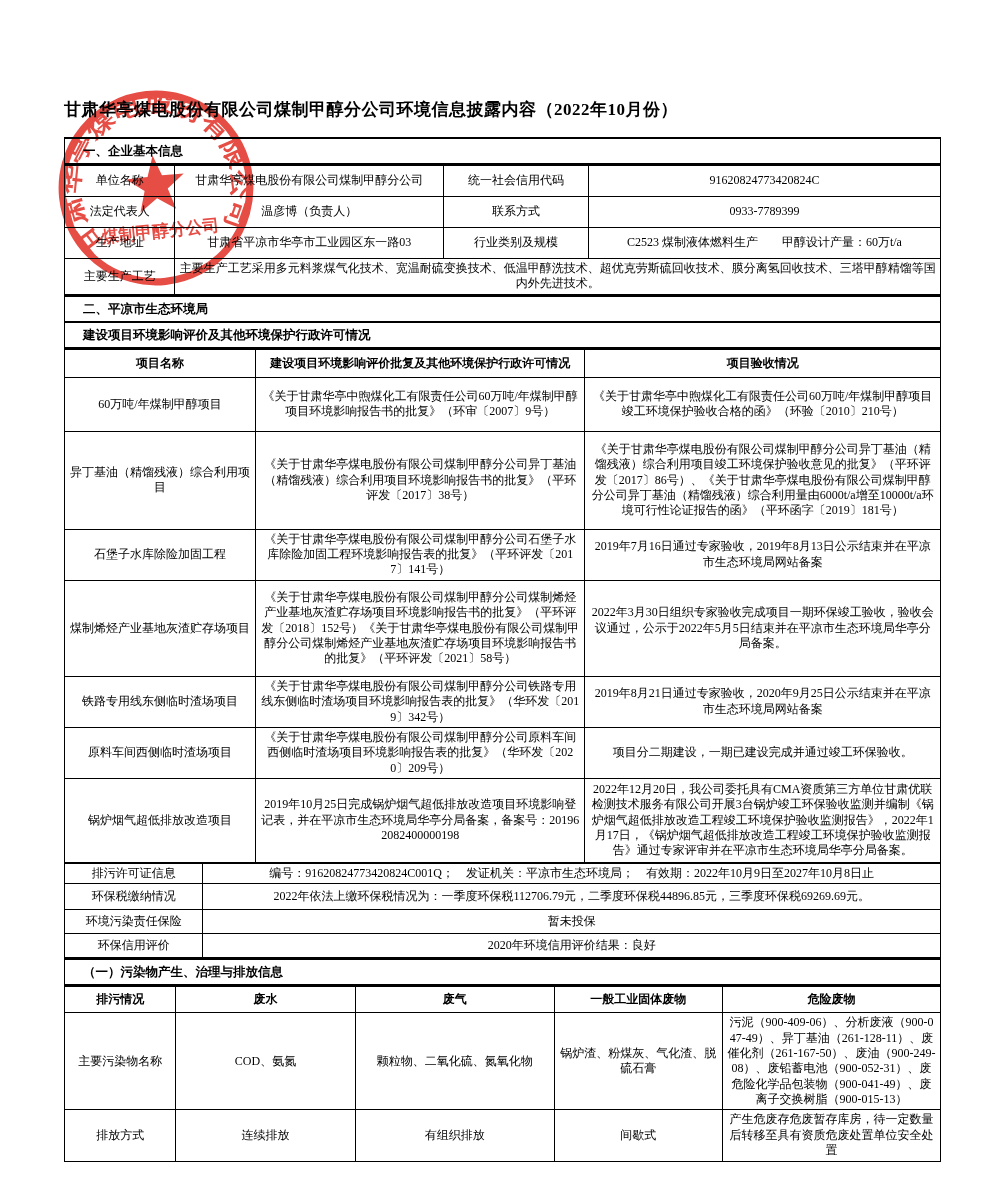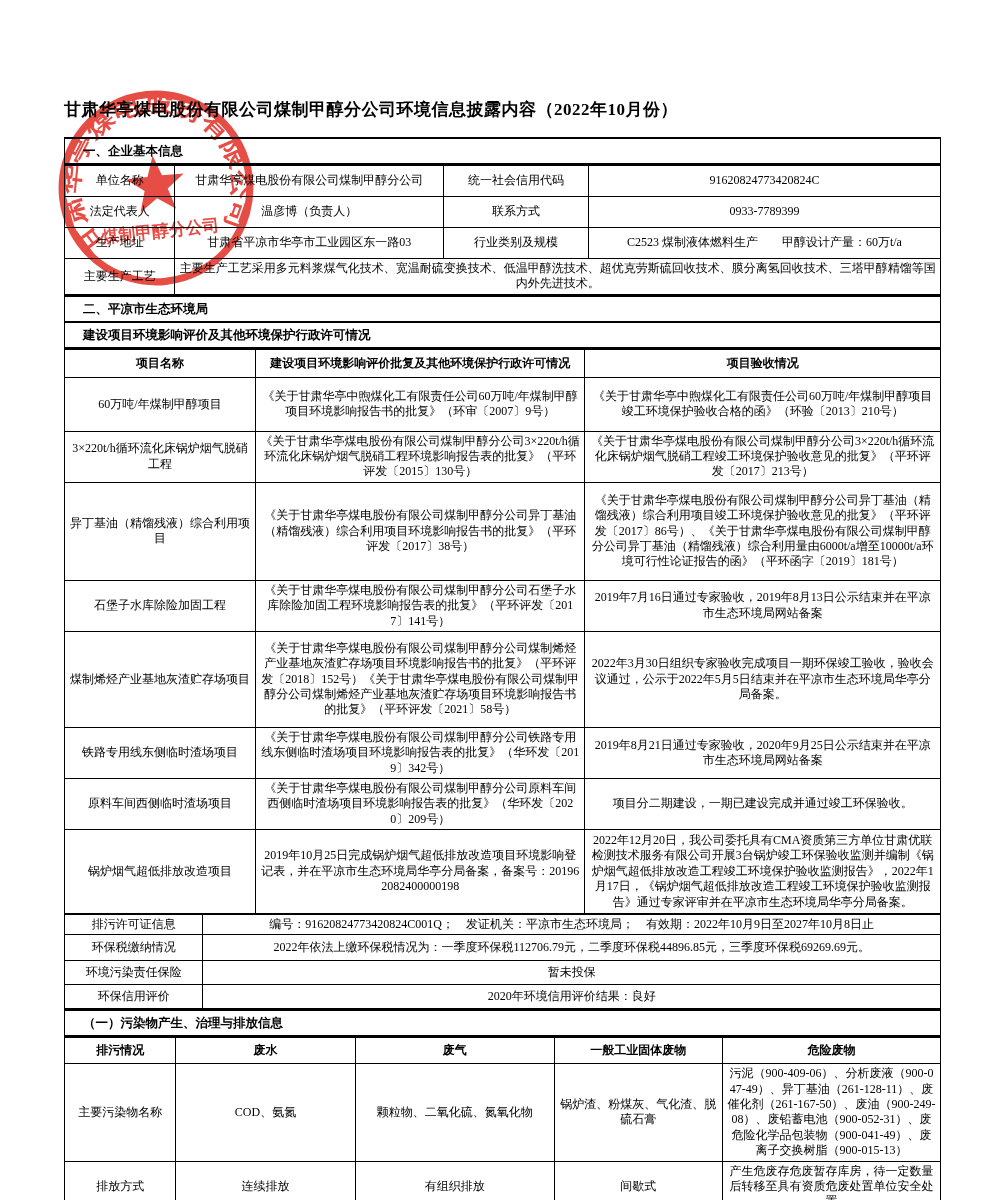--- a/index.html
+++ b/index.html
@@ -100,26 +100,21 @@
       </colgroup>
     <tbody>
         <tr style="height:28px">
       <td class="hdr">项目名称</td>
       <td class="hdr">建设项目环境影响评价批复及其他环境保护行政许可情况</td>
       <td class="hdr">项目验收情况</td>
     </tr>
     <tr style="height:54px">
       <td>60万吨/年煤制甲醇项目</td>
       <td>《关于甘肃华亭中煦煤化工有限责任公司60万吨/年煤制甲醇项目环境影响报告书的批复》（环审〔2007〕9号）</td>
-      <td>《关于甘肃华亭中煦煤化工有限责任公司60万吨/年煤制甲醇项目竣工环境保护验收合格的函》（环验〔2013〕210号）</td>
-    </tr>
-    <tr style="height:46px">
-      <td>3×220t/h循环流化床锅炉烟气脱硝工程</td>
-      <td>《关于甘肃华亭煤电股份有限公司煤制甲醇分公司3×220t/h循环流化床锅炉烟气脱硝工程环境影响报告表的批复》（平环评发〔2015〕130号）</td>
-      <td>《关于甘肃华亭煤电股份有限公司煤制甲醇分公司3×220t/h循环流化床锅炉烟气脱硝工程竣工环境保护验收意见的批复》（平环评发〔2017〕213号）</td>
+      <td>《关于甘肃华亭中煦煤化工有限责任公司60万吨/年煤制甲醇项目竣工环境保护验收合格的函》（环验〔2010〕210号）</td>
     </tr>
     <tr style="height:98px">
       <td>异丁基油（精馏残液）综合利用项目</td>
       <td>《关于甘肃华亭煤电股份有限公司煤制甲醇分公司异丁基油（精馏残液）综合利用项目环境影响报告书的批复》（平环评发〔2017〕38号）</td>
       <td>《关于甘肃华亭煤电股份有限公司煤制甲醇分公司异丁基油（精馏残液）综合利用项目竣工环境保护验收意见的批复》（平环评发〔2017〕86号）、《关于甘肃华亭煤电股份有限公司煤制甲醇分公司异丁基油（精馏残液）综合利用量由6000t/a增至10000t/a环境可行性论证报告的函》（平环函字〔2019〕181号）</td>
     </tr>
     <tr style="height:34px">
       <td>石堡子水库除险加固工程</td>
       <td>《关于甘肃华亭煤电股份有限公司煤制甲醇分公司石堡子水库除险加固工程环境影响报告表的批复》（平环评发〔2017〕141号）</td>
       <td>2019年7月16日通过专家验收，2019年8月13日公示结束并在平凉市生态环境局网站备案</td>

